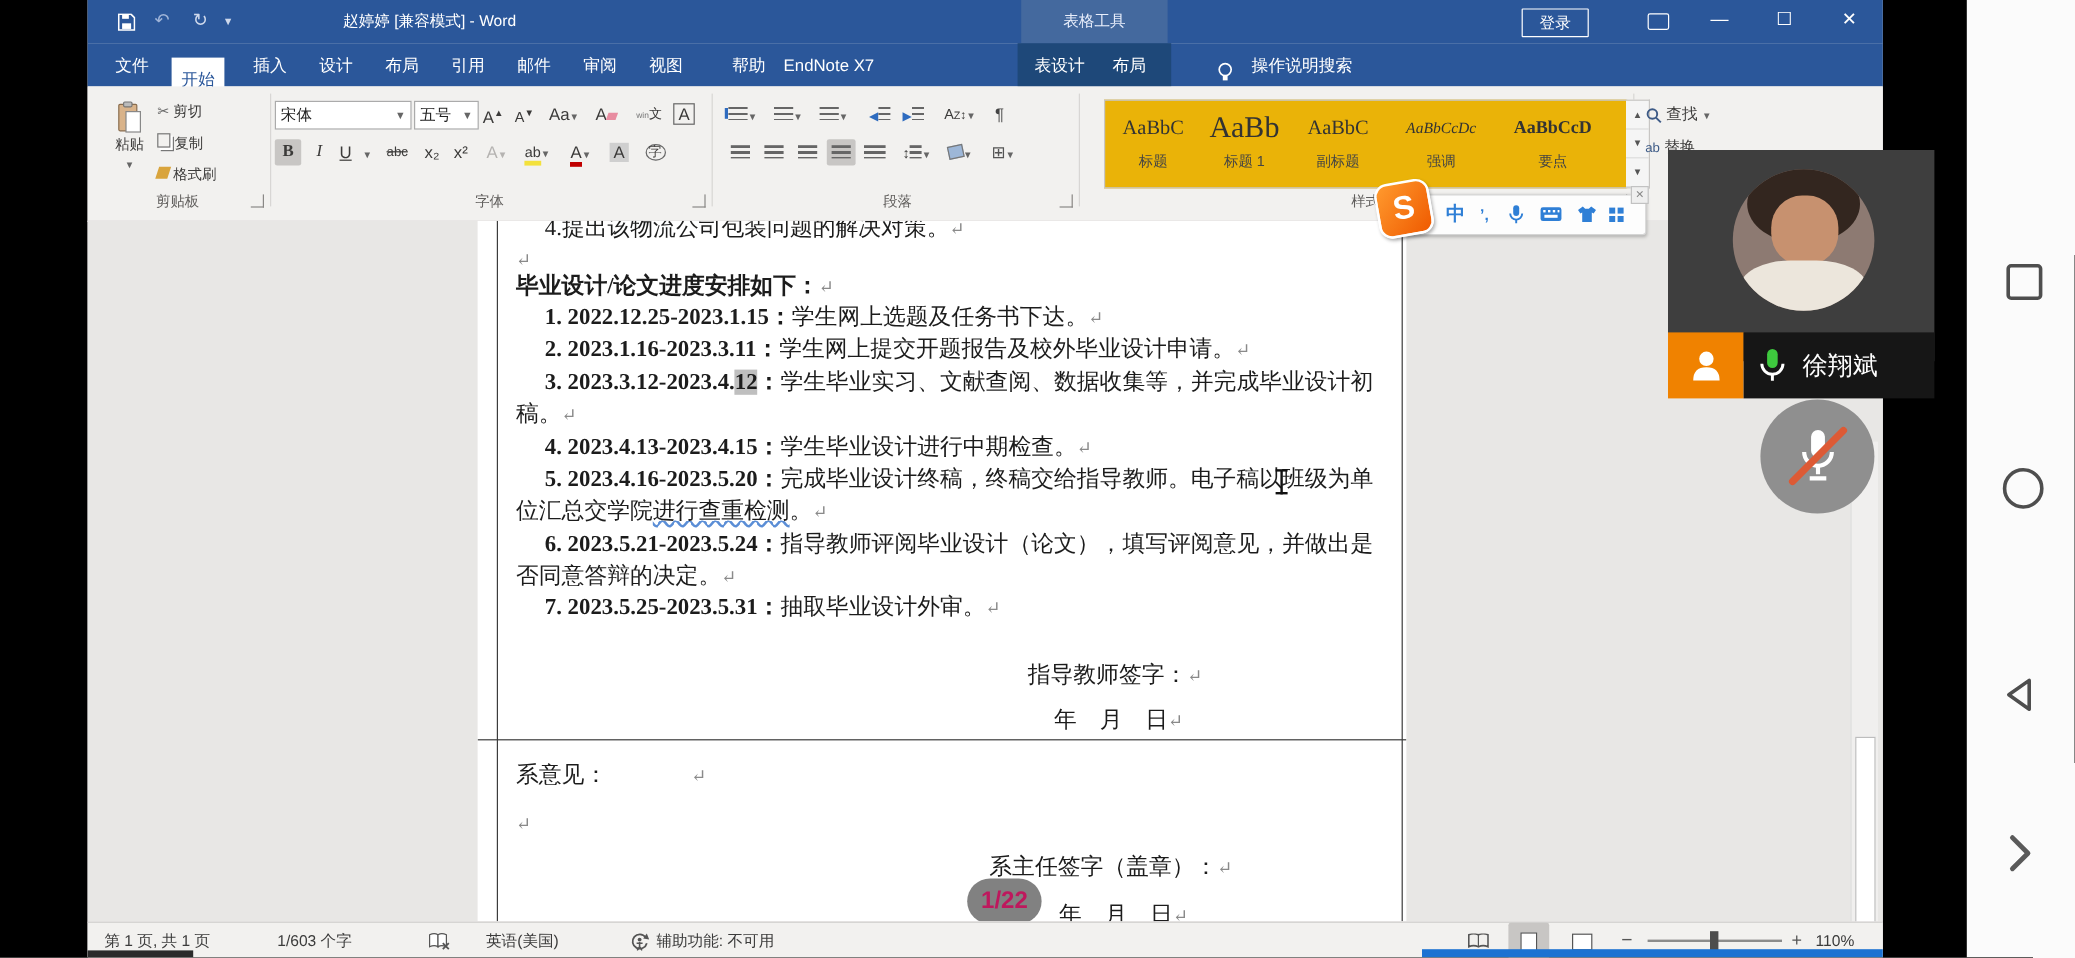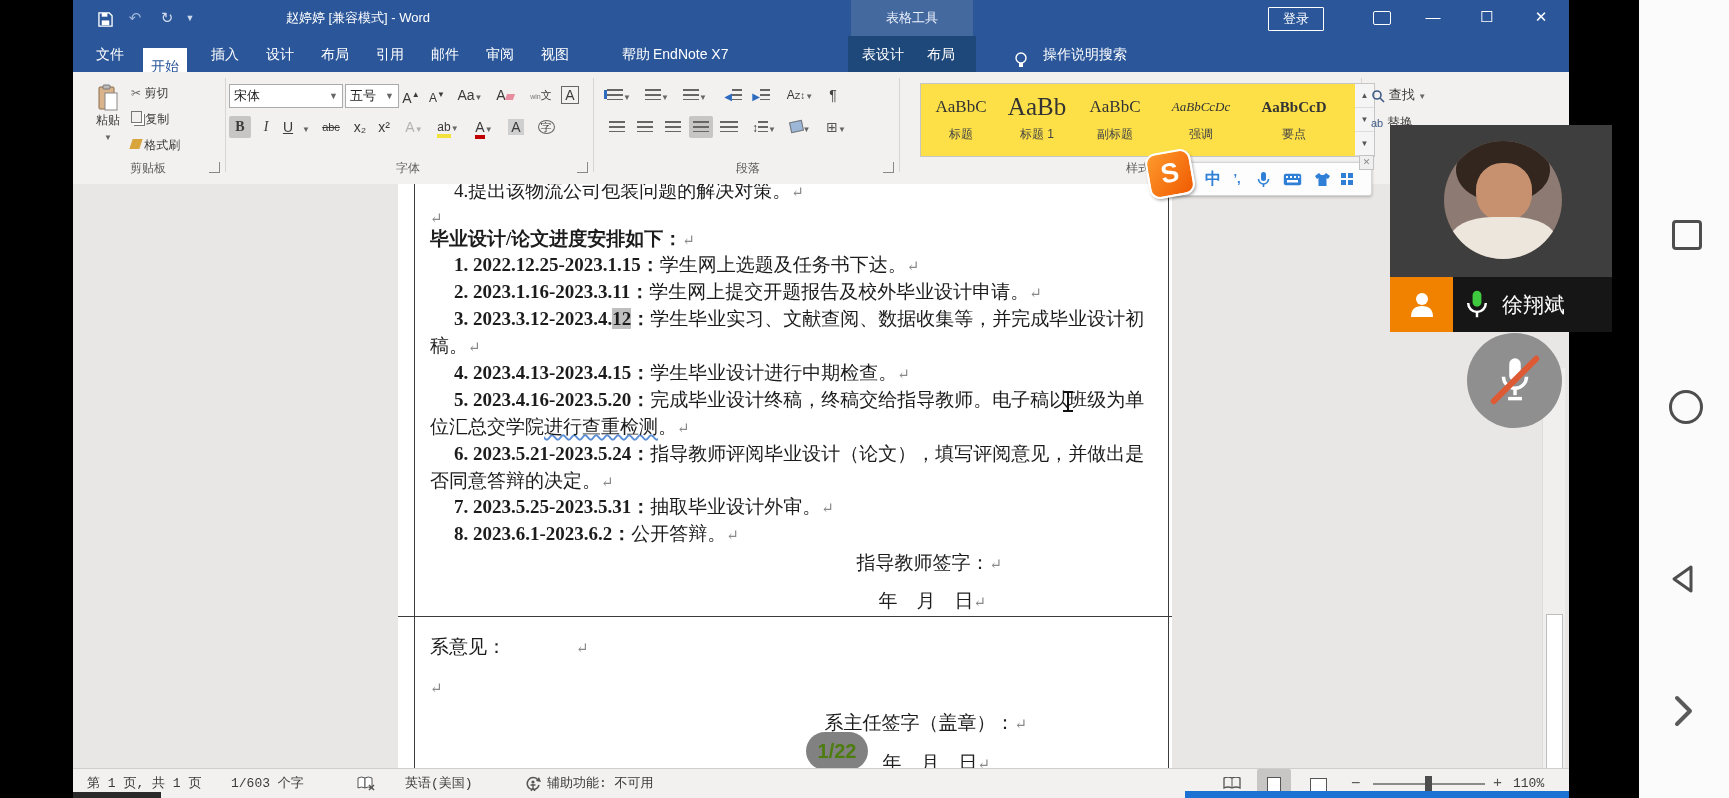--- a/index.html
+++ b/index.html
@@ -23,46 +23,46 @@
   .gsep{position:absolute;top:6px;width:1px;height:94px;background:#d8d6d4;}
   .glabel{position:absolute;top:88px;font-size:12px;color:#605e5c;text-align:center;white-space:nowrap;}
   .launcher{position:absolute;top:90px;width:10px;height:10px;border-right:1px solid #8a8886;border-bottom:1px solid #8a8886;font-size:0;}
   .rbtn{position:absolute;font-size:12px;color:#3b3a39;white-space:nowrap;}
   .combo{position:absolute;height:22px;line-height:22px;background:#fff;border:1px solid #ababab;font-size:13px;color:#222;padding:0 4px;white-space:nowrap;}
   .combo .car{float:right;color:#666;font-size:9px;margin-left:6px;}
   .chip{position:absolute;height:22px;line-height:22px;font-size:14px;color:#3b3a39;text-align:center;}
   .car8{font-size:8px;color:#666;}
   .hl-lines{display:inline-block;width:16px;height:11px;background:repeating-linear-gradient(to bottom,#666 0 2px,transparent 2px 5px);}
   .pressed{background:#c8c6c4;border-radius:2px;}
-  .stylebox{position:absolute;left:847px;top:11px;width:434px;height:72px;background:#fde047;border:1px solid #c8c6c4;}
+  .stylebox{position:absolute;left:847px;top:11px;width:434px;height:72px;background:#eab308;border:1px solid #c8c6c4;}
   .styleitem{position:absolute;top:4px;height:62px;text-align:center;color:#333;}
   .styleitem .sample{display:block;line-height:38px;white-space:nowrap;font-family:"Liberation Serif","DejaVu Serif",serif;}
   .styleitem .sname{display:block;font-size:12px;color:#444;}
   .stylescroll{position:absolute;left:1282px;top:11px;width:19px;height:72px;border:1px solid #c8c6c4;border-left:none;background:#f5f5f5;font-size:8px;color:#555;text-align:center;}
   .stylescroll div{height:23px;line-height:23px;border-bottom:1px solid #ddd;}
   
   #docarea{position:absolute;left:0;top:184px;width:100%;height:584px;background:#e8e7e5;overflow:hidden;}
   #page{position:absolute;left:325px;top:0;width:774px;height:584px;background:#fff;overflow:hidden;}
   .docline{position:absolute;white-space:nowrap;font-size:19px;color:#1c1c1c;font-family:"Liberation Serif","DejaVu Serif",serif;line-height:25px;}
   .docline .date{font-weight:bold;}
   .mark{color:#8a8a8a;font-size:15px;}
   .hl12{background:#bfbfbf;}
   .wavy{text-decoration:underline;text-decoration-style:wavy;text-decoration-color:#5b8ed6;text-decoration-thickness:1.5px;}
   .r{text-align:right;}
-  #bubble{position:absolute;left:408px;top:548px;width:62px;height:38px;border-radius:19px;background:rgba(112,112,112,.88);color:#4d7c0f;font-size:20px;font-weight:bold;text-align:center;line-height:38px;font-family:"Liberation Sans",sans-serif;}
+  #bubble{position:absolute;left:408px;top:548px;width:62px;height:38px;border-radius:19px;background:rgba(112,112,112,.88);color:#be185d;font-size:20px;font-weight:bold;text-align:center;line-height:38px;font-family:"Liberation Sans",sans-serif;}
   .vline{position:absolute;top:0;width:1px;height:584px;background:#3c3c3c;}
   .tbl-h{position:absolute;left:0;top:432px;width:774px;height:1px;background:#3c3c3c;}
   #ibeam{position:absolute;left:664px;top:206px;width:12px;height:24px;}
   #ibeam:before{content:"";position:absolute;left:5px;top:2px;width:2px;height:20px;background:#111;}
   #ibeam:after{content:"";position:absolute;left:1px;top:1px;width:10px;height:2px;background:#111;box-shadow:0 19px 0 #111;}
   
   #vscroll{position:absolute;left:1469px;top:184px;width:22px;height:584px;background:#f0efee;border-left:1px solid #dcdcdc;}
   #vthumb{position:absolute;left:3px;top:246px;width:15px;height:210px;background:#fff;border:1px solid #bdbdbd;}
   
-  #statusbar{position:absolute;left:0;top:768px;width:100%;height:30px;background:#f2f1ef;border-top:1px solid #cfcecd;font-size:13px;color:#3b3b3b;font-family:Liberation Mono, monospace;}
+  #statusbar{position:absolute;left:0;top:768px;width:100%;height:30px;background:#f2f1ef;border-top:1px solid #cfcecd;font-size:13px;color:#3b3b3b;}
   .sitem{position:absolute;top:0;height:30px;line-height:30px;white-space:nowrap;}
   .viewbtn{position:absolute;top:0;width:34px;height:30px;text-align:center;line-height:30px;}
   #zoomtrack{position:absolute;left:1300px;top:14px;width:112px;height:2px;background:#8b8b8b;}
   #zoomthumb{position:absolute;left:1352px;top:7px;width:7px;height:16px;background:#4d4d4d;}
   
   #callpanel{position:absolute;left:1390px;top:125px;width:222px;height:176px;background:#3e3e3e;}
   #avatar{position:absolute;left:54px;top:16px;width:118px;height:118px;border-radius:50%;overflow:hidden;background:#8d7a72;}
   #avatar .hair{position:absolute;left:12px;top:-4px;width:94px;height:66px;border-radius:50%;background:#33261f;}
   #avatar .face{position:absolute;left:32px;top:22px;width:56px;height:58px;border-radius:46%;background:#c7916f;}
   #avatar .shirt{position:absolute;left:6px;top:76px;width:106px;height:56px;border-radius:40% 40% 0 0;background:#ece6dc;}
@@ -118,21 +118,21 @@
       <div id="ctx-tabs-bg"></div>
       <div class="tab" style="left:15px;">文件</div>
       <div class="tab active" style="left:70px;margin-top:12px;">开始</div>
       <div class="tab" style="left:130px;">插入</div>
       <div class="tab" style="left:185px;">设计</div>
       <div class="tab" style="left:240px;">布局</div>
       <div class="tab" style="left:295px;">引用</div>
       <div class="tab" style="left:350px;">邮件</div>
       <div class="tab" style="left:405px;">审阅</div>
       <div class="tab" style="left:460px;">视图</div>
-      <div class="tab" style="left:541px;">帮助</div>
+      <div class="tab" style="left:529px;">帮助</div>
       <div class="tab" style="left:572px;">EndNote X7</div>
       <div class="tab" style="left:781px;">表设计</div>
       <div class="tab" style="left:846px;">布局</div>
       <div class="tab" style="left:938px;width:20px;padding:0;">
         <svg class="svgicon" width="16" height="18" viewBox="0 0 16 18" style="margin-top:9px;">
             <circle cx="8" cy="7" r="5" fill="none" stroke="#fff" stroke-width="1.4"></circle>
             <rect x="6" y="12" width="4" height="4" fill="#fff"></rect>
           </svg>
       </div>
       <div class="tab" style="left:962px;">操作说明搜索</div>
@@ -259,21 +259,20 @@
         <div class="docline" style="left:56px;top:68px;"><span class="date">1. 2022.12.25-2023.1.15：</span><span>学生网上选题及任务书下达。</span><span class="mark">↵</span></div>
         <div class="docline" style="left:56px;top:95px;"><span class="date">2. 2023.1.16-2023.3.11：</span><span>学生网上提交开题报告及校外毕业设计申请。</span><span class="mark">↵</span></div>
         <div class="docline" style="left:56px;top:122px;"><span class="date">3. 2023.3.12-2023.4.</span><span class="date hl12">12</span><span class="date">：</span><span>学生毕业实习、文献查阅、数据收集等，并完成毕业设计初</span></div>
         <div class="docline" style="left:32px;top:149px;"><span>稿。</span><span class="mark">↵</span></div>
         <div class="docline" style="left:56px;top:176px;"><span class="date">4. 2023.4.13-2023.4.15：</span><span>学生毕业设计进行中期检查。</span><span class="mark">↵</span></div>
         <div class="docline" style="left:56px;top:203px;"><span class="date">5. 2023.4.16-2023.5.20：</span><span>完成毕业设计终稿，终稿交给指导教师。电子稿以班级为单</span></div>
         <div class="docline" style="left:32px;top:230px;"><span>位汇总交学院</span><span class="wavy">进行查重检测</span><span>。</span><span class="mark">↵</span></div>
         <div class="docline" style="left:56px;top:257px;"><span class="date">6. 2023.5.21-2023.5.24：</span><span>指导教师评阅毕业设计（论文），填写评阅意见，并做出是</span></div>
         <div class="docline" style="left:32px;top:284px;"><span>否同意答辩的决定。</span><span class="mark">↵</span></div>
         <div class="docline" style="left:56px;top:310px;"><span class="date">7. 2023.5.25-2023.5.31：</span><span>抽取毕业设计外审。</span><span class="mark">↵</span></div>
-        <div class="docline" style="left:56px;top:337px;"><span class="date">8. 2023.6.1-2023.6.2：</span><span>公开答辩。</span><span class="mark">↵</span></div>
 
         <div class="docline r" style="left:0;right:170px;top:366px;"><span>指导教师签字：</span><span class="mark">↵</span></div>
         <div class="docline r" style="left:0;right:186px;top:404px;"><span>年　月　日</span><span class="mark">↵</span></div>
 
         <div class="docline" style="left:32px;top:450px;"><span>系意见：</span><span class="mark" style="margin-left:70px;">↵</span></div>
         <div class="docline" style="left:32px;top:490px;"><span class="mark">↵</span></div>
 
         <div class="docline r" style="left:0;right:145px;top:526px;"><span>系主任签字（盖章）：</span><span class="mark">↵</span></div>
         <div class="docline r" style="left:0;right:182px;top:566px;"><span>年　月　日</span><span class="mark">↵</span></div>
 

